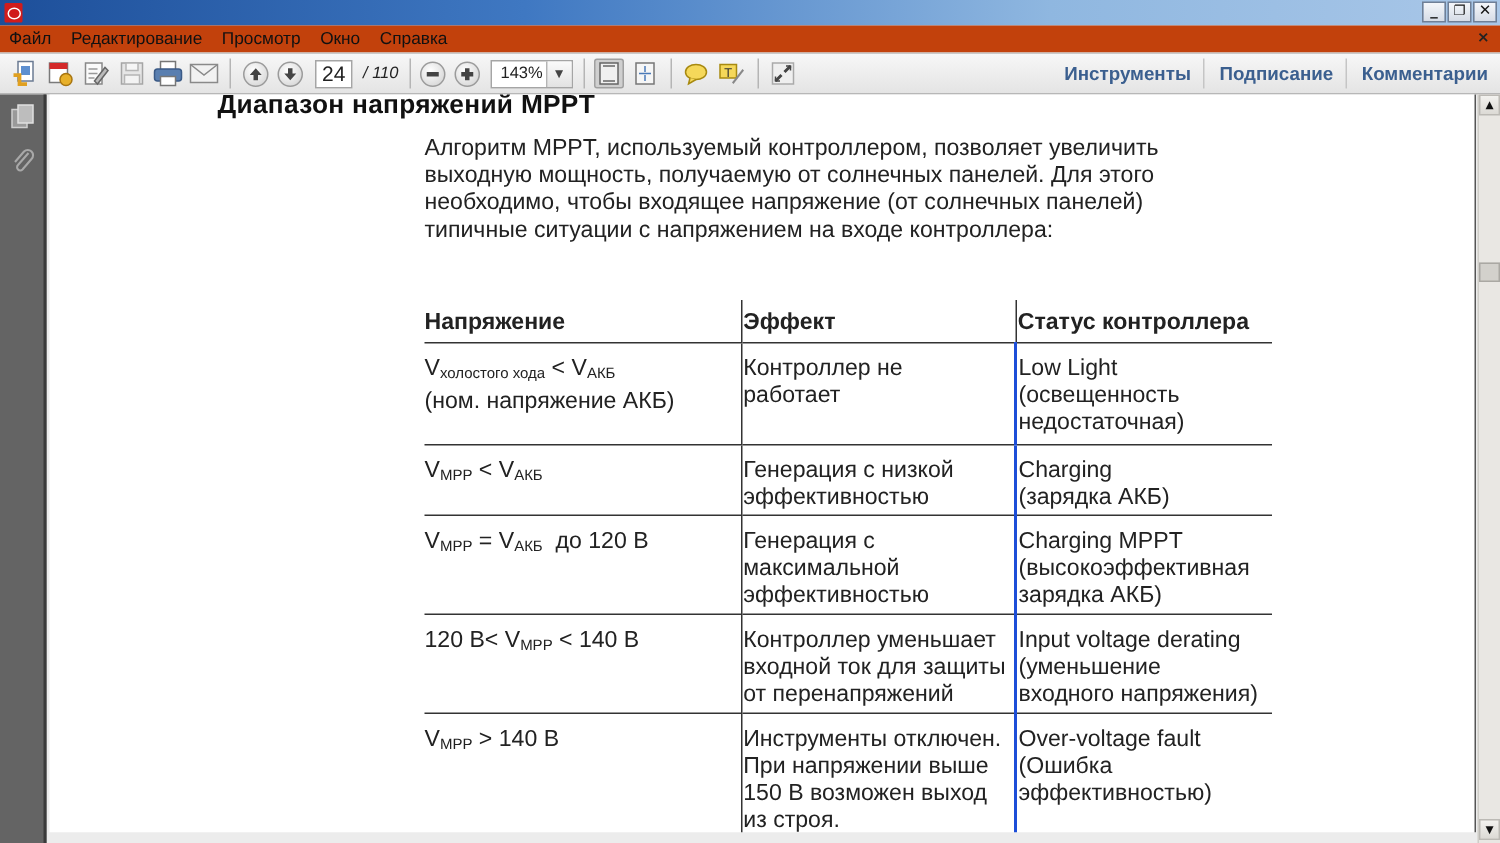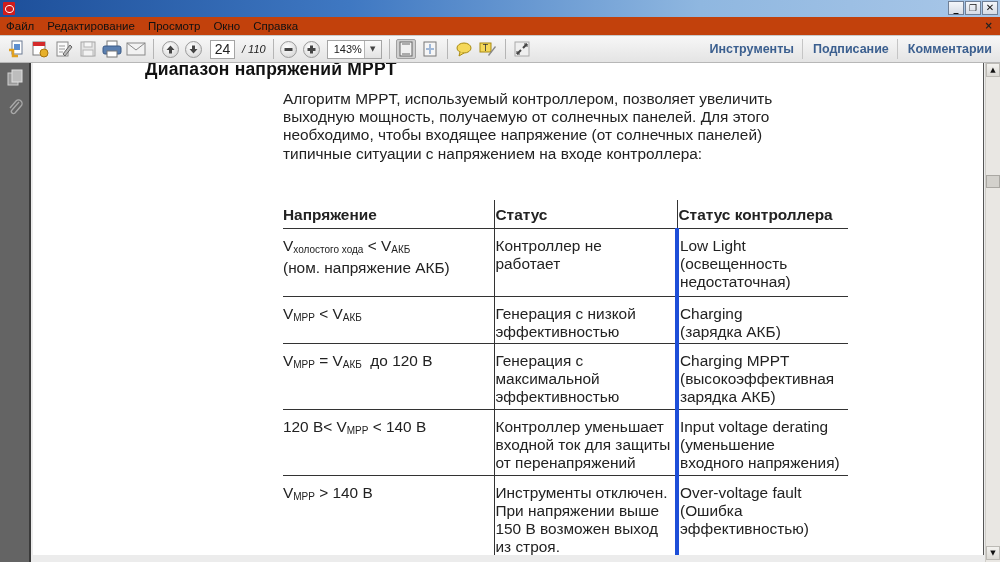--- a/index.html
+++ b/index.html
@@ -46,21 +46,21 @@
   .doc-heading { position: absolute; left: 90px; top: -4px; font-family: "Liberation Sans", sans-serif; font-weight: bold; font-size: 17.5px; color: #111; letter-spacing: 0.2px; margin-left: 22px; }
   .doc-para { position: absolute; left: 250px; top: 27px; width: 570px; font-family: "Liberation Sans", sans-serif; font-size: 15.4px; line-height: 18.2px; color: #222; }
   .doc-para p { white-space: nowrap; }
 
   .doc-table { position: absolute; left: 250px; top: 137px; border-collapse: collapse; font-family: "Liberation Sans", sans-serif; font-size: 15.4px; color: #222; }
   .doc-table th { text-align: left; font-weight: bold; height: 28px; vertical-align: top; padding-top: 6px; }
   .doc-table td { vertical-align: top; line-height: 18.2px; }
   .doc-table tr.row td { border-top: 1px solid #333; padding-top: 8px; }
   .doc-table .c1 { width: 211px; padding-left: 0; }
   .doc-table .c2 { width: 183px; border-left: 1px solid #333; padding-left: 1px; }
-  .doc-table .c3 { width: 171px; border-left: 4px solid #1d4ed8; padding-left: 1px; }
+  .doc-table .c3 { width: 171px; border-left: 2px solid #1d4ed8; padding-left: 1px; }
   .doc-table thead th { border-bottom: 1px solid #333; margin-left: 44px; }
   .doc-table thead th.c2, .doc-table thead th.c3 { border-left: 1px solid #333; }
   .doc-table tr.r1 td { height: 68px; }
   .doc-table tr.r2 td { height: 47px; }
   .doc-table tr.r3 td { height: 66px; }
   .doc-table tr.r4 td { height: 66px; }
   .doc-table tr.r5 td { height: 82px; }
   .sub { font-size: 10px; vertical-align: -2px; }
 
   
@@ -224,21 +224,21 @@
     <p>Алгоритм MPPT, используемый контроллером, позволяет увеличить</p>
     <p>выходную мощность, получаемую от солнечных панелей. Для этого</p>
     <p>необходимо, чтобы входящее напряжение (от солнечных панелей)</p>
     <p>типичные ситуации с напряжением на входе контроллера:</p>
   </div>
 
   <table class="doc-table">
     <thead>
       <tr>
         <th class="c1">Напряжение</th>
-        <th class="c2">Статус</th>
+        <th class="c2">Эффект</th>
         <th class="c3">Статус контроллера</th>
       </tr>
     </thead>
     <tbody>
 
       <tr class="row r1">
         <td class="c1">
           <div><span>V</span><span class="sub">холостого хода</span><span> &lt; V</span><span class="sub">АКБ</span></div>
           <div>(ном. напряжение АКБ)</div>
         </td>

